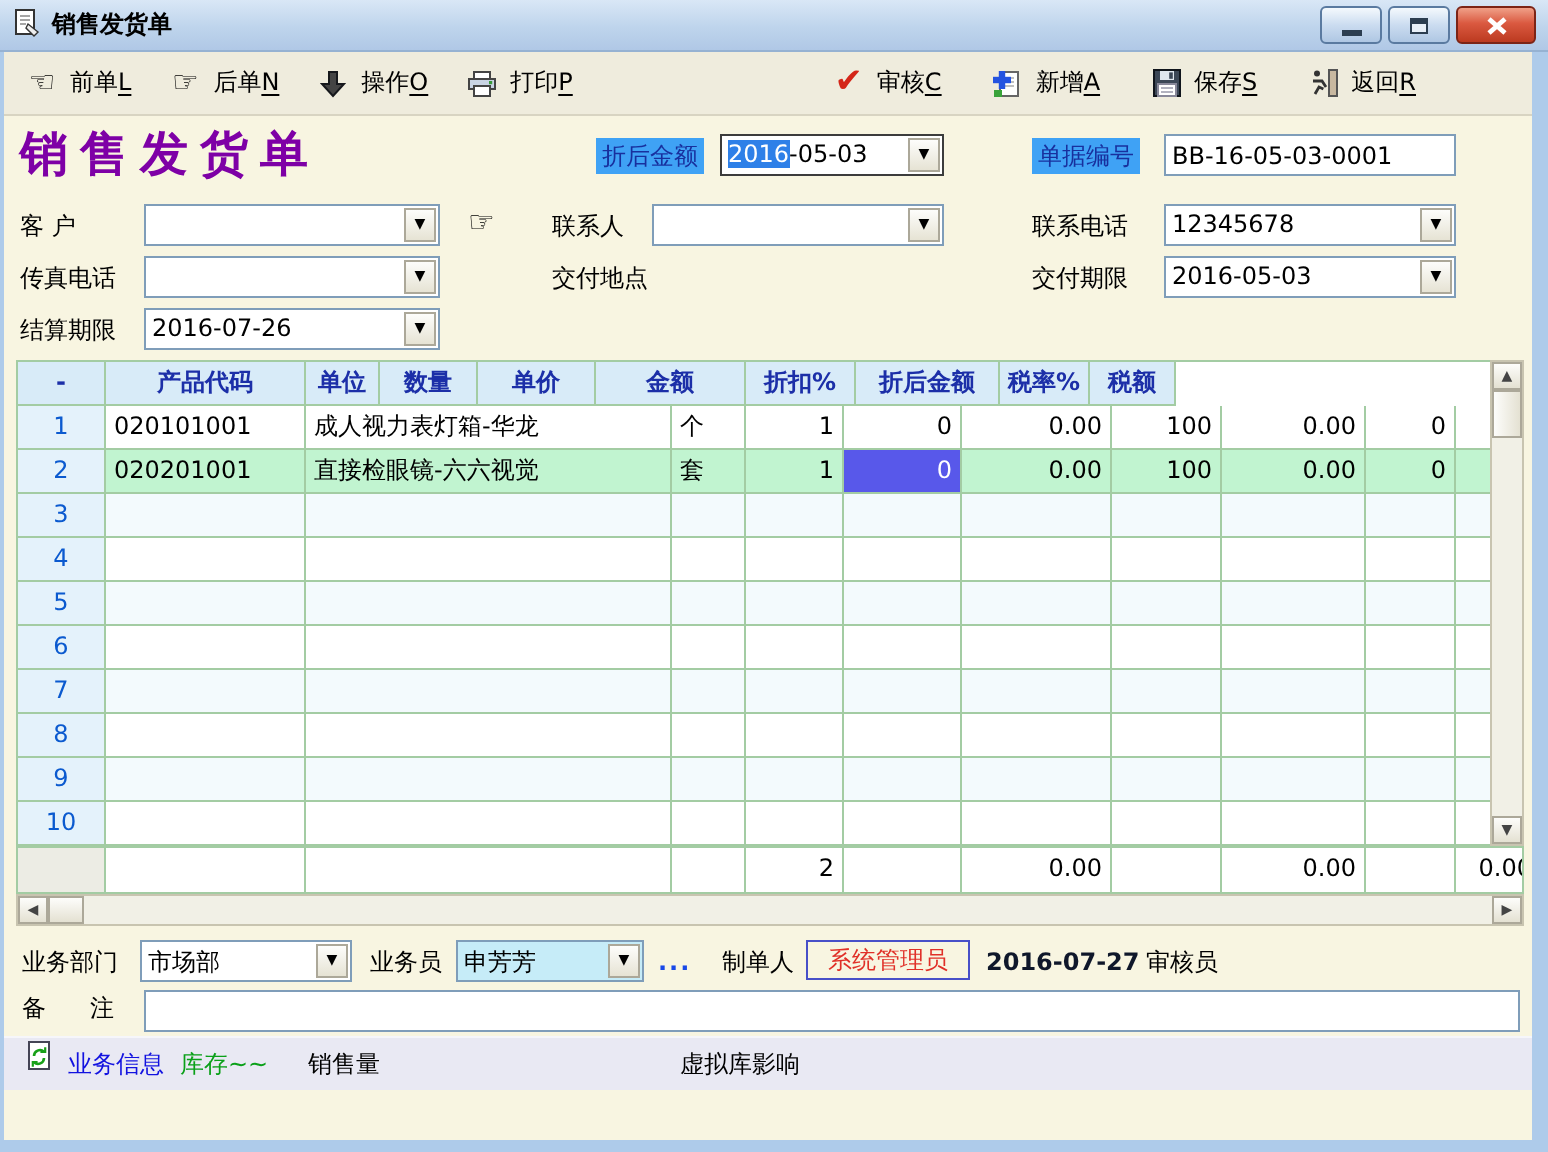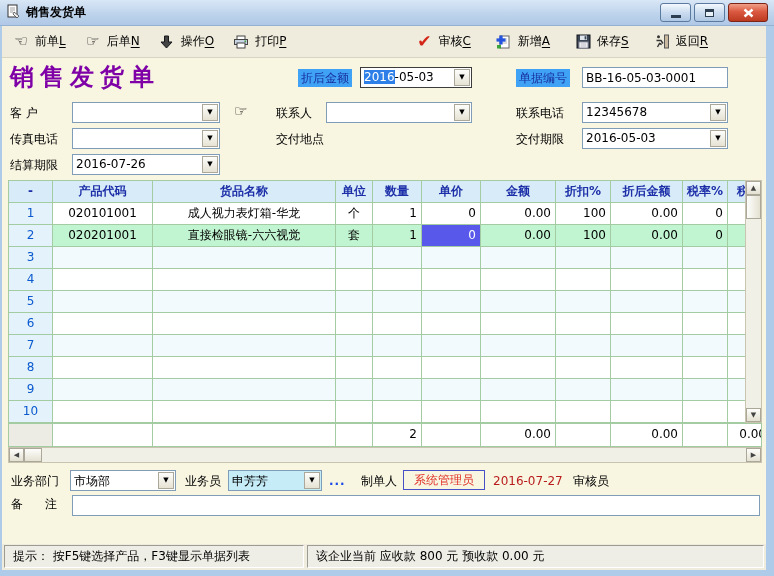--- a/index.html
+++ b/index.html
@@ -48,39 +48,39 @@
     border-top:1px solid #A3CCA3;border-left:1px solid #A3CCA3;background:#fff;}
   .trow{display:flex;width:762px;}
   .tcell{box-sizing:border-box;height:22px;line-height:20px;flex:none;overflow:hidden;
     border-right:1px solid #A3CCA3;border-bottom:1px solid #A3CCA3;padding:0 4px;background:#fff;white-space:nowrap;}
   .tcell.th{background:#D8EBF8;color:#1C2FA8;font-weight:bold;text-align:center;}
   .tcell.rno{background:#E4F2FB;color:#0B5ACF;text-align:center;padding:0;}
   .trow.hl .tcell{background:#C1F4D0;}
   .trow.tint .tcell{background:#F3FAFD;}
   .trow.hl .tcell.rno,.trow.tint .tcell.rno{background:#E4F2FB;color:#0B5ACF;}
   .tcell.selcell{background:#5858EA !important;color:#fff;}
-  .left{text-align:center}.right{text-align:right}
+  .left{text-align:left}.right{text-align:right}
   .totals{position:absolute;left:6px;top:365px;width:754px;overflow:hidden;display:flex;
     border:1px solid #A3CCA3;background:#fff;box-sizing:border-box;}
   .totals .tcell{border-bottom:none;}
   .totals .tcell.rno{background:#ECECE4;}
   
   .vscroll{position:absolute;left:743px;top:122px;width:17px;height:243px;background:#F1F0E6;
     border:1px solid #C8C4B0;box-sizing:border-box;}
   .hscroll{position:absolute;left:6px;top:389px;width:754px;height:16px;background:#F1F0E6;
     border:1px solid #C8C4B0;box-sizing:border-box;display:flex;}
   .sbtn{width:15px;height:14px;flex:none;background:linear-gradient(#FDFDFB,#E4E1D2);
     border:1px solid #ACA899;box-sizing:border-box;display:flex;align-items:center;justify-content:center;
     font-size:7px;color:#444;line-height:1;}
   .vthumb{width:15px;height:24px;background:linear-gradient(90deg,#FDFDFB,#E4E1D2);border:1px solid #ACA899;box-sizing:border-box;}
   .hthumb{width:18px;height:14px;background:linear-gradient(#FDFDFB,#E4E1D2);border:1px solid #ACA899;box-sizing:border-box;}
   .sbtn.sb-right{margin-left:auto;}
   
   .creator-box{position:absolute;border:1px solid #4850C8;color:#E03028;padding:1px 10px;line-height:16px;}
-  .teal-date{position:absolute;color:#b91c1c;line-height:20px;}
+  .teal-date{position:absolute;color:#0f172a;line-height:20px;font-weight:bold;}
   .more-btn{position:absolute;color:#1848E8;font-weight:bold;letter-spacing:1px;}
   .note-label{position:absolute;display:flex;justify-content:space-between;width:46px;}
   
   .infobar{position:absolute;left:0;top:460px;width:764px;height:26px;background:#E9E9F3;
     border-top:1px solid #F6F6FA;}
   .infobar span{position:absolute;line-height:26px;}
   .statusbar{position:absolute;left:0;top:486px;width:764px;height:26px;background:#EFECDD;}
   .spanel{position:absolute;top:1px;height:23px;box-sizing:border-box;background:#EFEEE6;
     border:1px solid;border-color:#9C9C94 #FFFFFF #FFFFFF #9C9C94;line-height:21px;padding:0 8px;white-space:nowrap;overflow:hidden;}
 </style>
@@ -245,21 +245,20 @@
       <span class="combo-val">2016-07-26</span>
       <span class="combo-btn">
           <span class="uni" style="font-size:7px">▼</span>
         </span>
     </div>
 
     <div class="grid" id="grid">
         <div class="trow">
           <div class="tcell th" style="width:44px">-</div>
           <div class="tcell th" style="width:100px">产品代码</div>
-          <div class="tcell th" style="width:183px">货品名称</div>
           <div class="tcell th" style="width:37px">单位</div>
           <div class="tcell th" style="width:49px">数量</div>
           <div class="tcell th" style="width:59px">单价</div>
           <div class="tcell th" style="width:75px">金额</div>
           <div class="tcell th" style="width:55px">折扣%</div>
           <div class="tcell th" style="width:72px">折后金额</div>
           <div class="tcell th" style="width:45px">税率%</div>
           <div class="tcell th" style="width:43px">税额</div>
         </div>
         <div class="trow">
@@ -439,23 +438,32 @@
     <span class="creator-box" style="left:401px;top:412px">系统管理员</span>
     <span class="teal-date" style="left:491px;top:413px">2016-07-27</span>
     <span class="flabel" style="left:571px;top:413px">审核员</span>
 
     <span class="note-label" style="left:9px;top:438px">
       <span>备</span>
       <span>注</span>
     </span>
     <input class="tinput" style="left: 70px; top: 437px; width: 688px;" value="">
 
-
-    <div class="statusbar">
-      <div class="spanel" style="left:2px;width:300px">提示： 按F5键选择产品，F3键显示单据列表</div>
-      <div class="spanel" style="left:305px;width:457px">该企业当前 应收款 800 元 预收款 0.00 元</div>
-    </div>
+    <div class="infobar">
+      <span style="left:10px;top:0" class="ticon" id="refresh-icon"><svg width="15" height="16" viewBox="0 0 15 16">
+            <rect x="2.5" y="1" width="10" height="13.5" fill="#fff" stroke="#445"></rect>
+            <path d="M5 8a3 3 0 0 1 5-2.2" stroke="#18a018" stroke-width="1.3" fill="none"></path>
+            <path d="M10.6 3.6v2.4H8.2" stroke="#18a018" stroke-width="1.1" fill="none"></path>
+            <path d="M10 9a3 3 0 0 1-5 2.2" stroke="#18a018" stroke-width="1.3" fill="none"></path>
+            <path d="M4.4 13.4V11h2.4" stroke="#18a018" stroke-width="1.1" fill="none"></path>
+          </svg></span>
+      <span style="left:32px;color:#1212E0">业务信息</span>
+      <span style="left:88px;color:#0AA018">库存~~</span>
+      <span style="left:152px">销售量</span>
+      <span style="left:338px">虚拟库影响</span>
+    </div>
+
   </div>
 
   <div class="border-left"></div>
   <div class="border-right"></div>
   <div class="border-bottom"></div>
 </div>
 
 </body></html>

